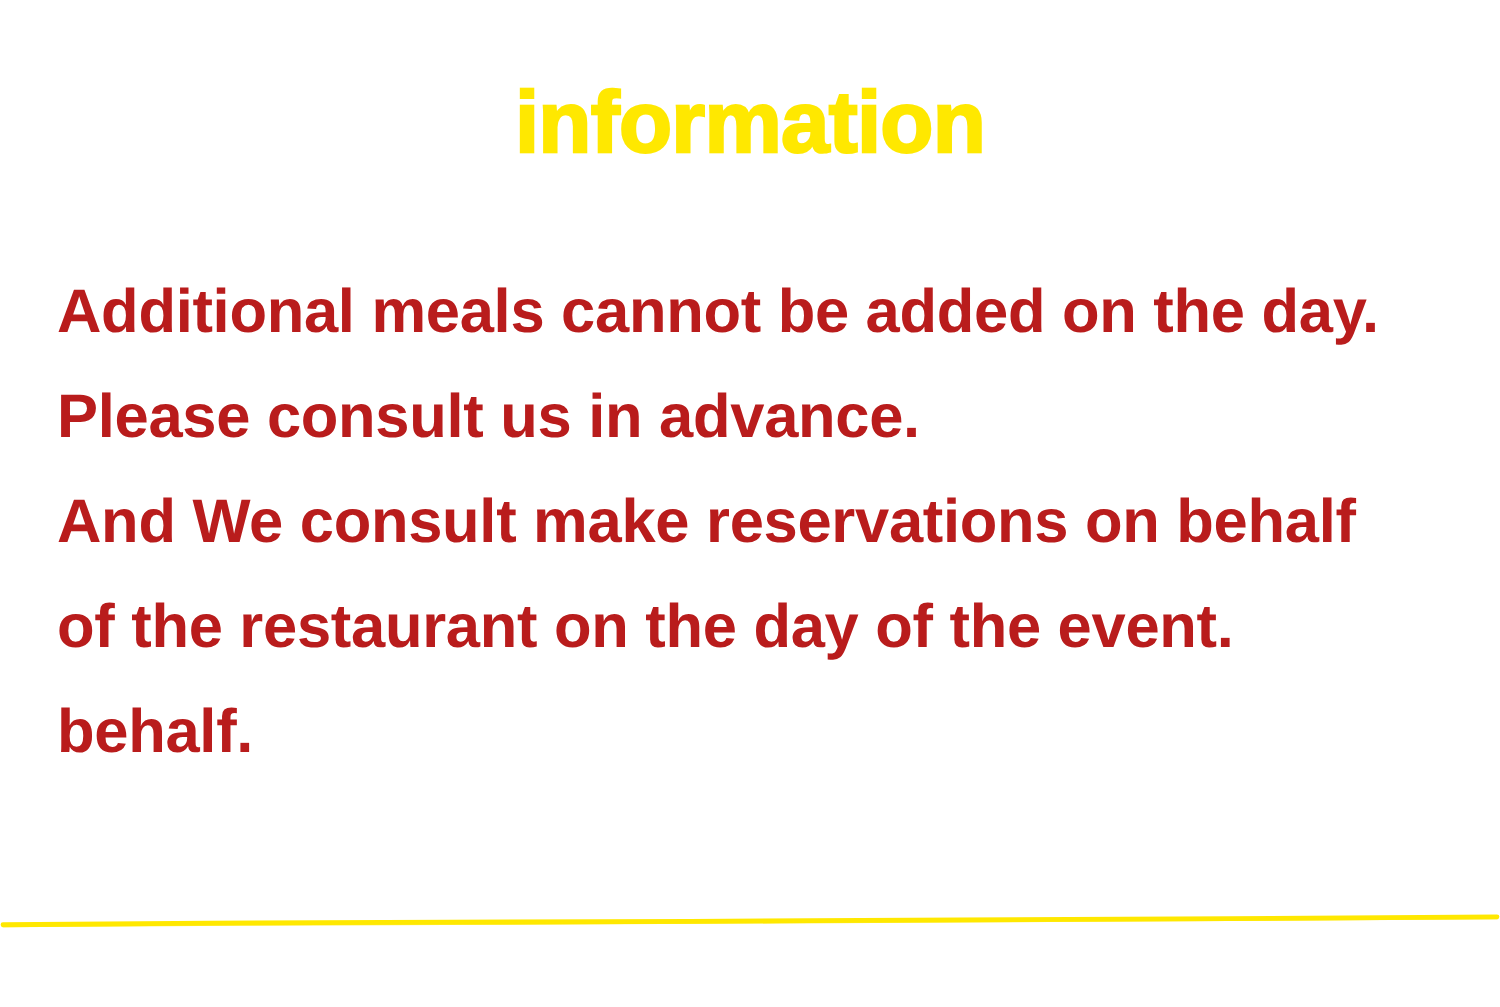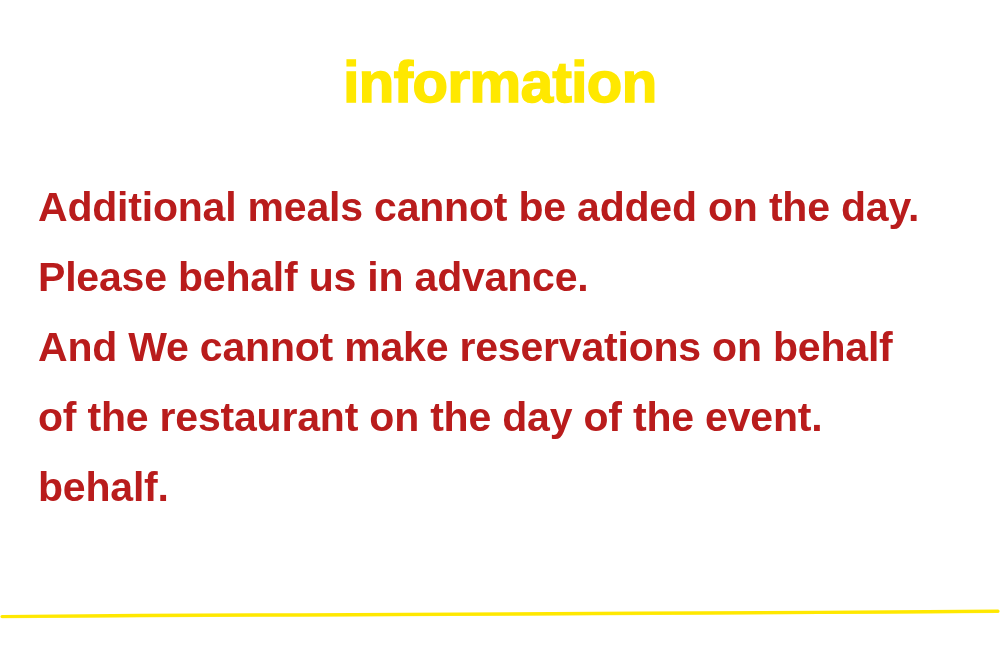--- a/index.html
+++ b/index.html
@@ -70,22 +70,22 @@
 </style>
 </head>
 <body>
 
 <div id="notice-card">
 
   <div id="notice-title">information</div>
 
   <div id="notice-body">
     <span class="line">Additional meals cannot be added on the day.</span>
-    <span class="line">Please behalf us in advance.</span>
-    <span class="line">And We cannot make reservations on behalf</span>
+    <span class="line">Please consult us in advance.</span>
+    <span class="line">And We consult make reservations on behalf</span>
     <span class="line">of the restaurant on the day of the event.</span>
     <span class="line">behalf.</span>
   </div>
 
   <svg id="bottom-rule" viewBox="0 0 1000 30" preserveAspectRatio="none">
     <path d="M 2 18.5 L 140 17.4 L 300 16.8 L 460 16.2 L 640 15.2 L 820 14.4 L 998 13.2" fill="none" stroke="#ffe800" stroke-width="3.2" stroke-linecap="round"></path>
     <path d="M 2 19.4 L 160 18.4 L 340 17.7 L 520 16.9 L 700 15.9 L 880 14.9 L 998 14.1" fill="none" stroke="#ffe800" stroke-width="1.6" stroke-linecap="round" opacity="0.75"></path>
   </svg>
 
 </div>

